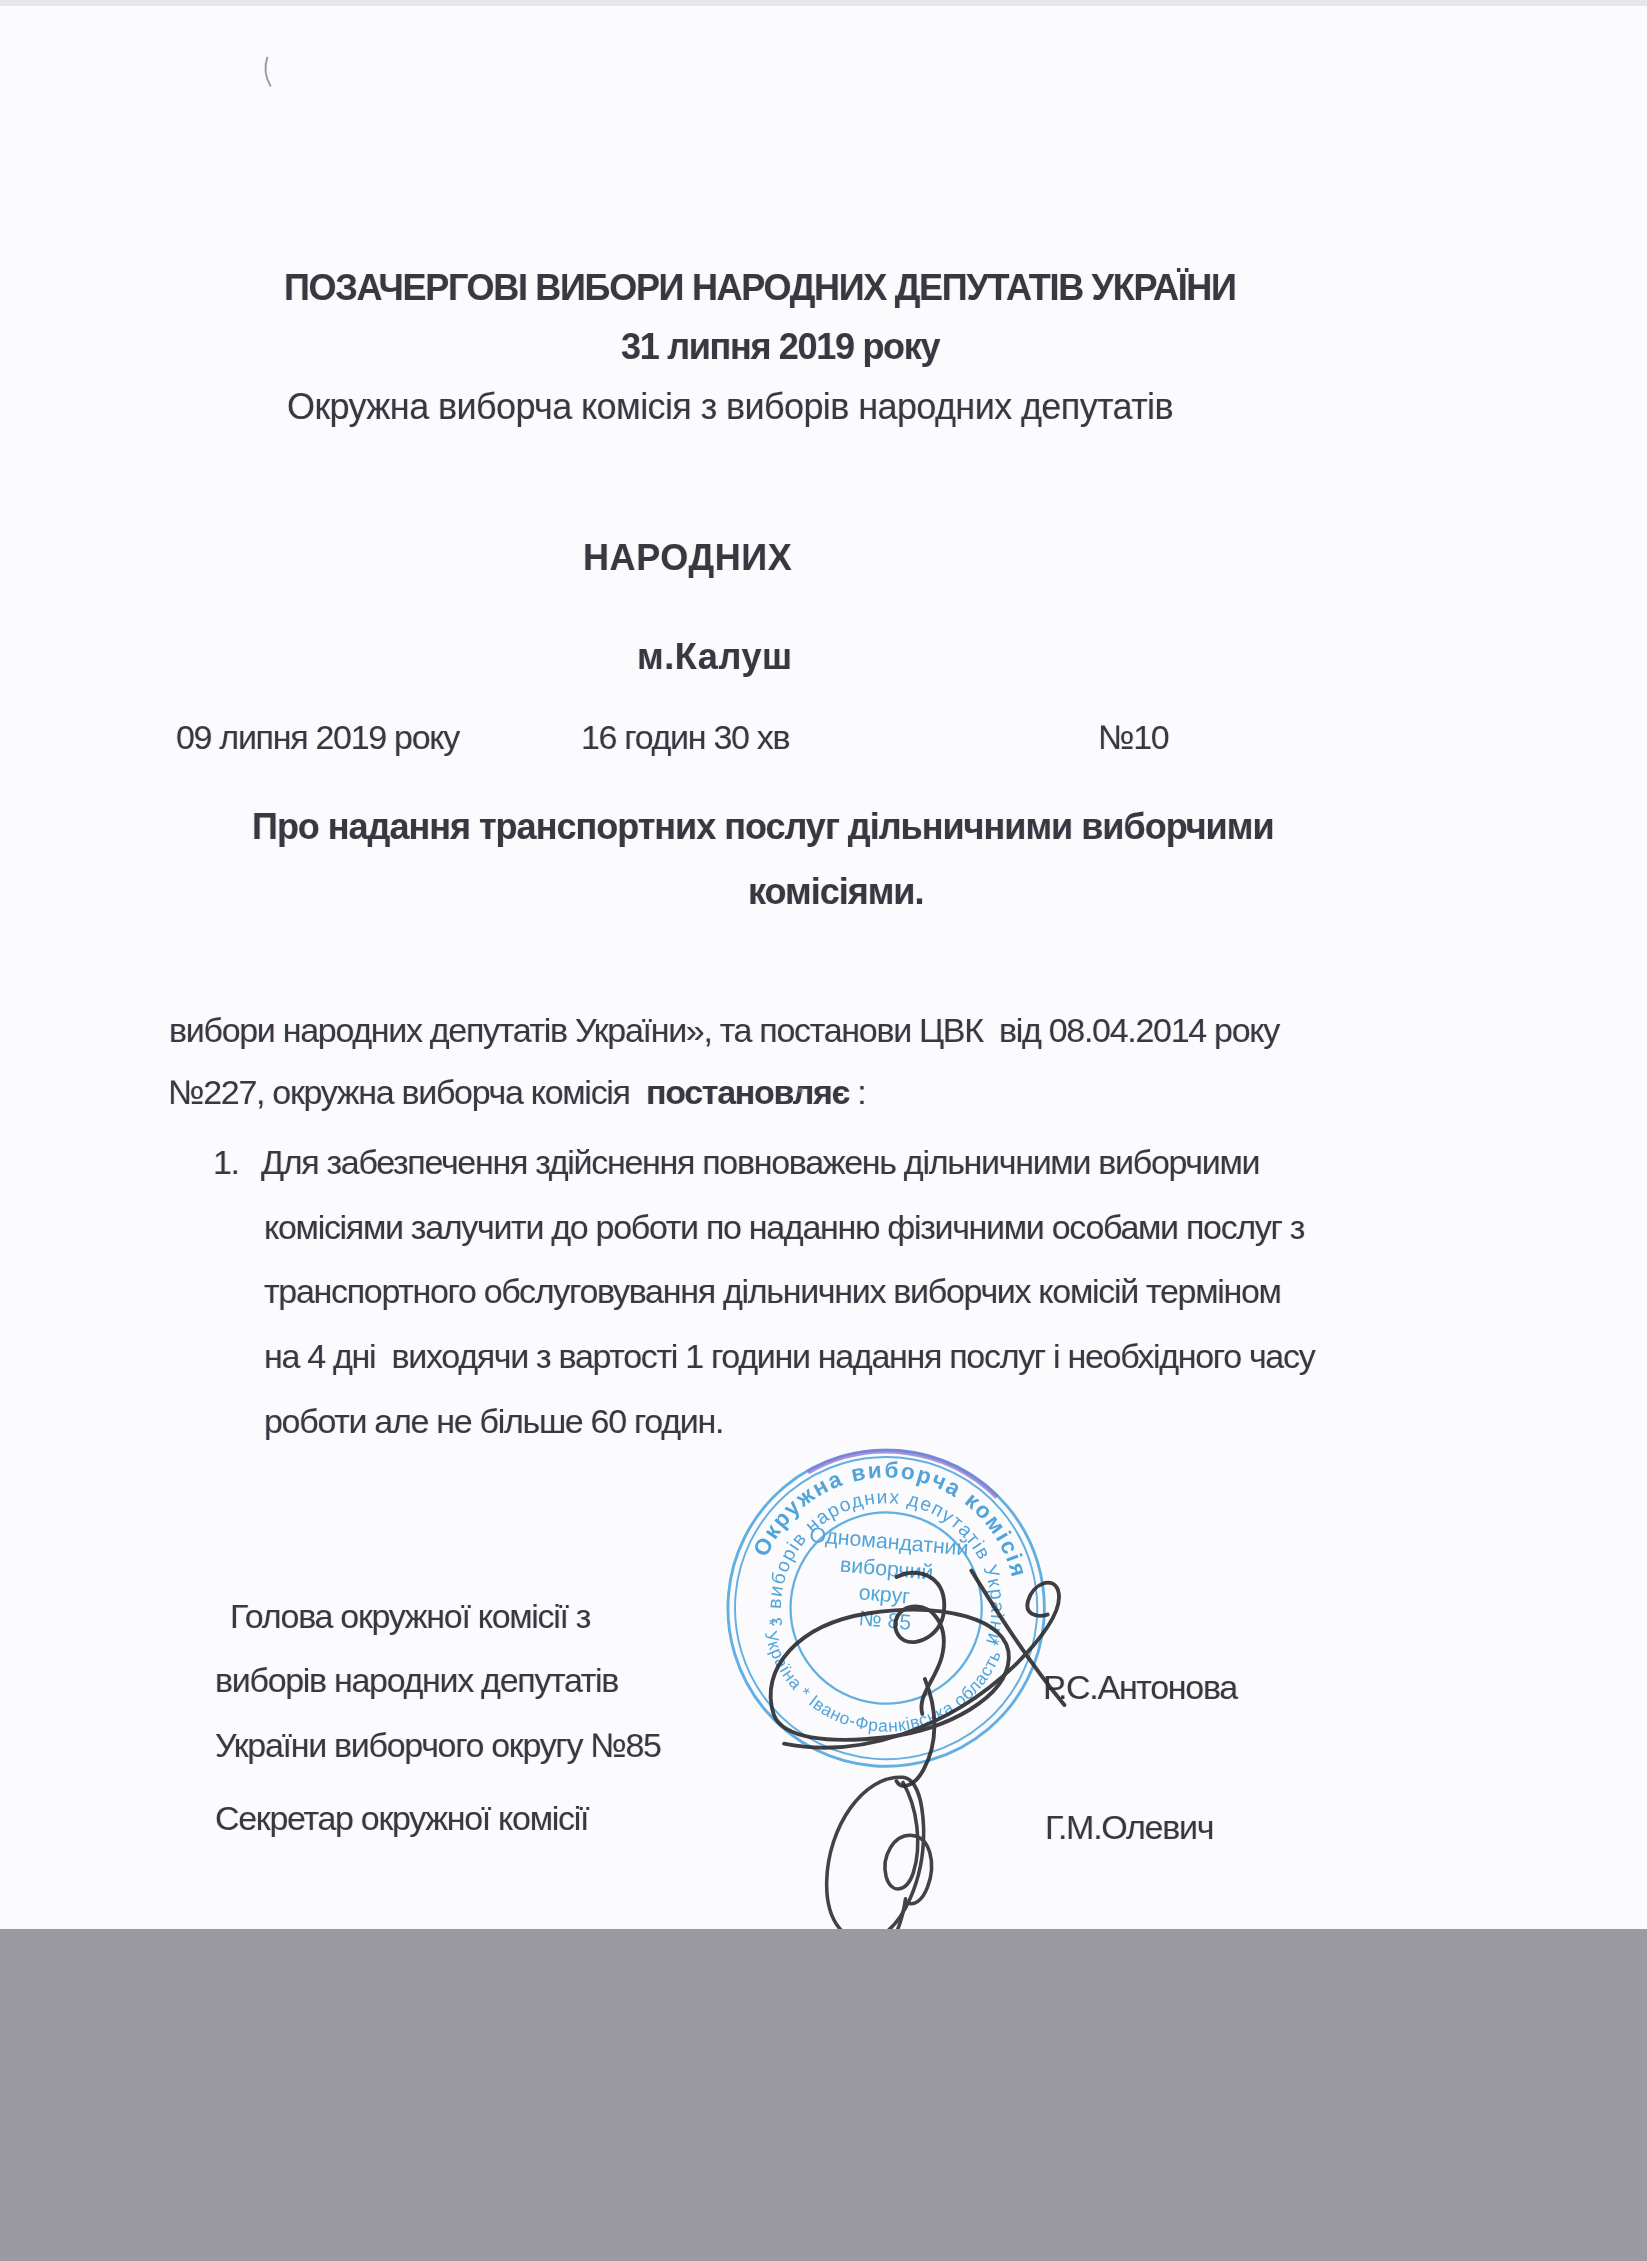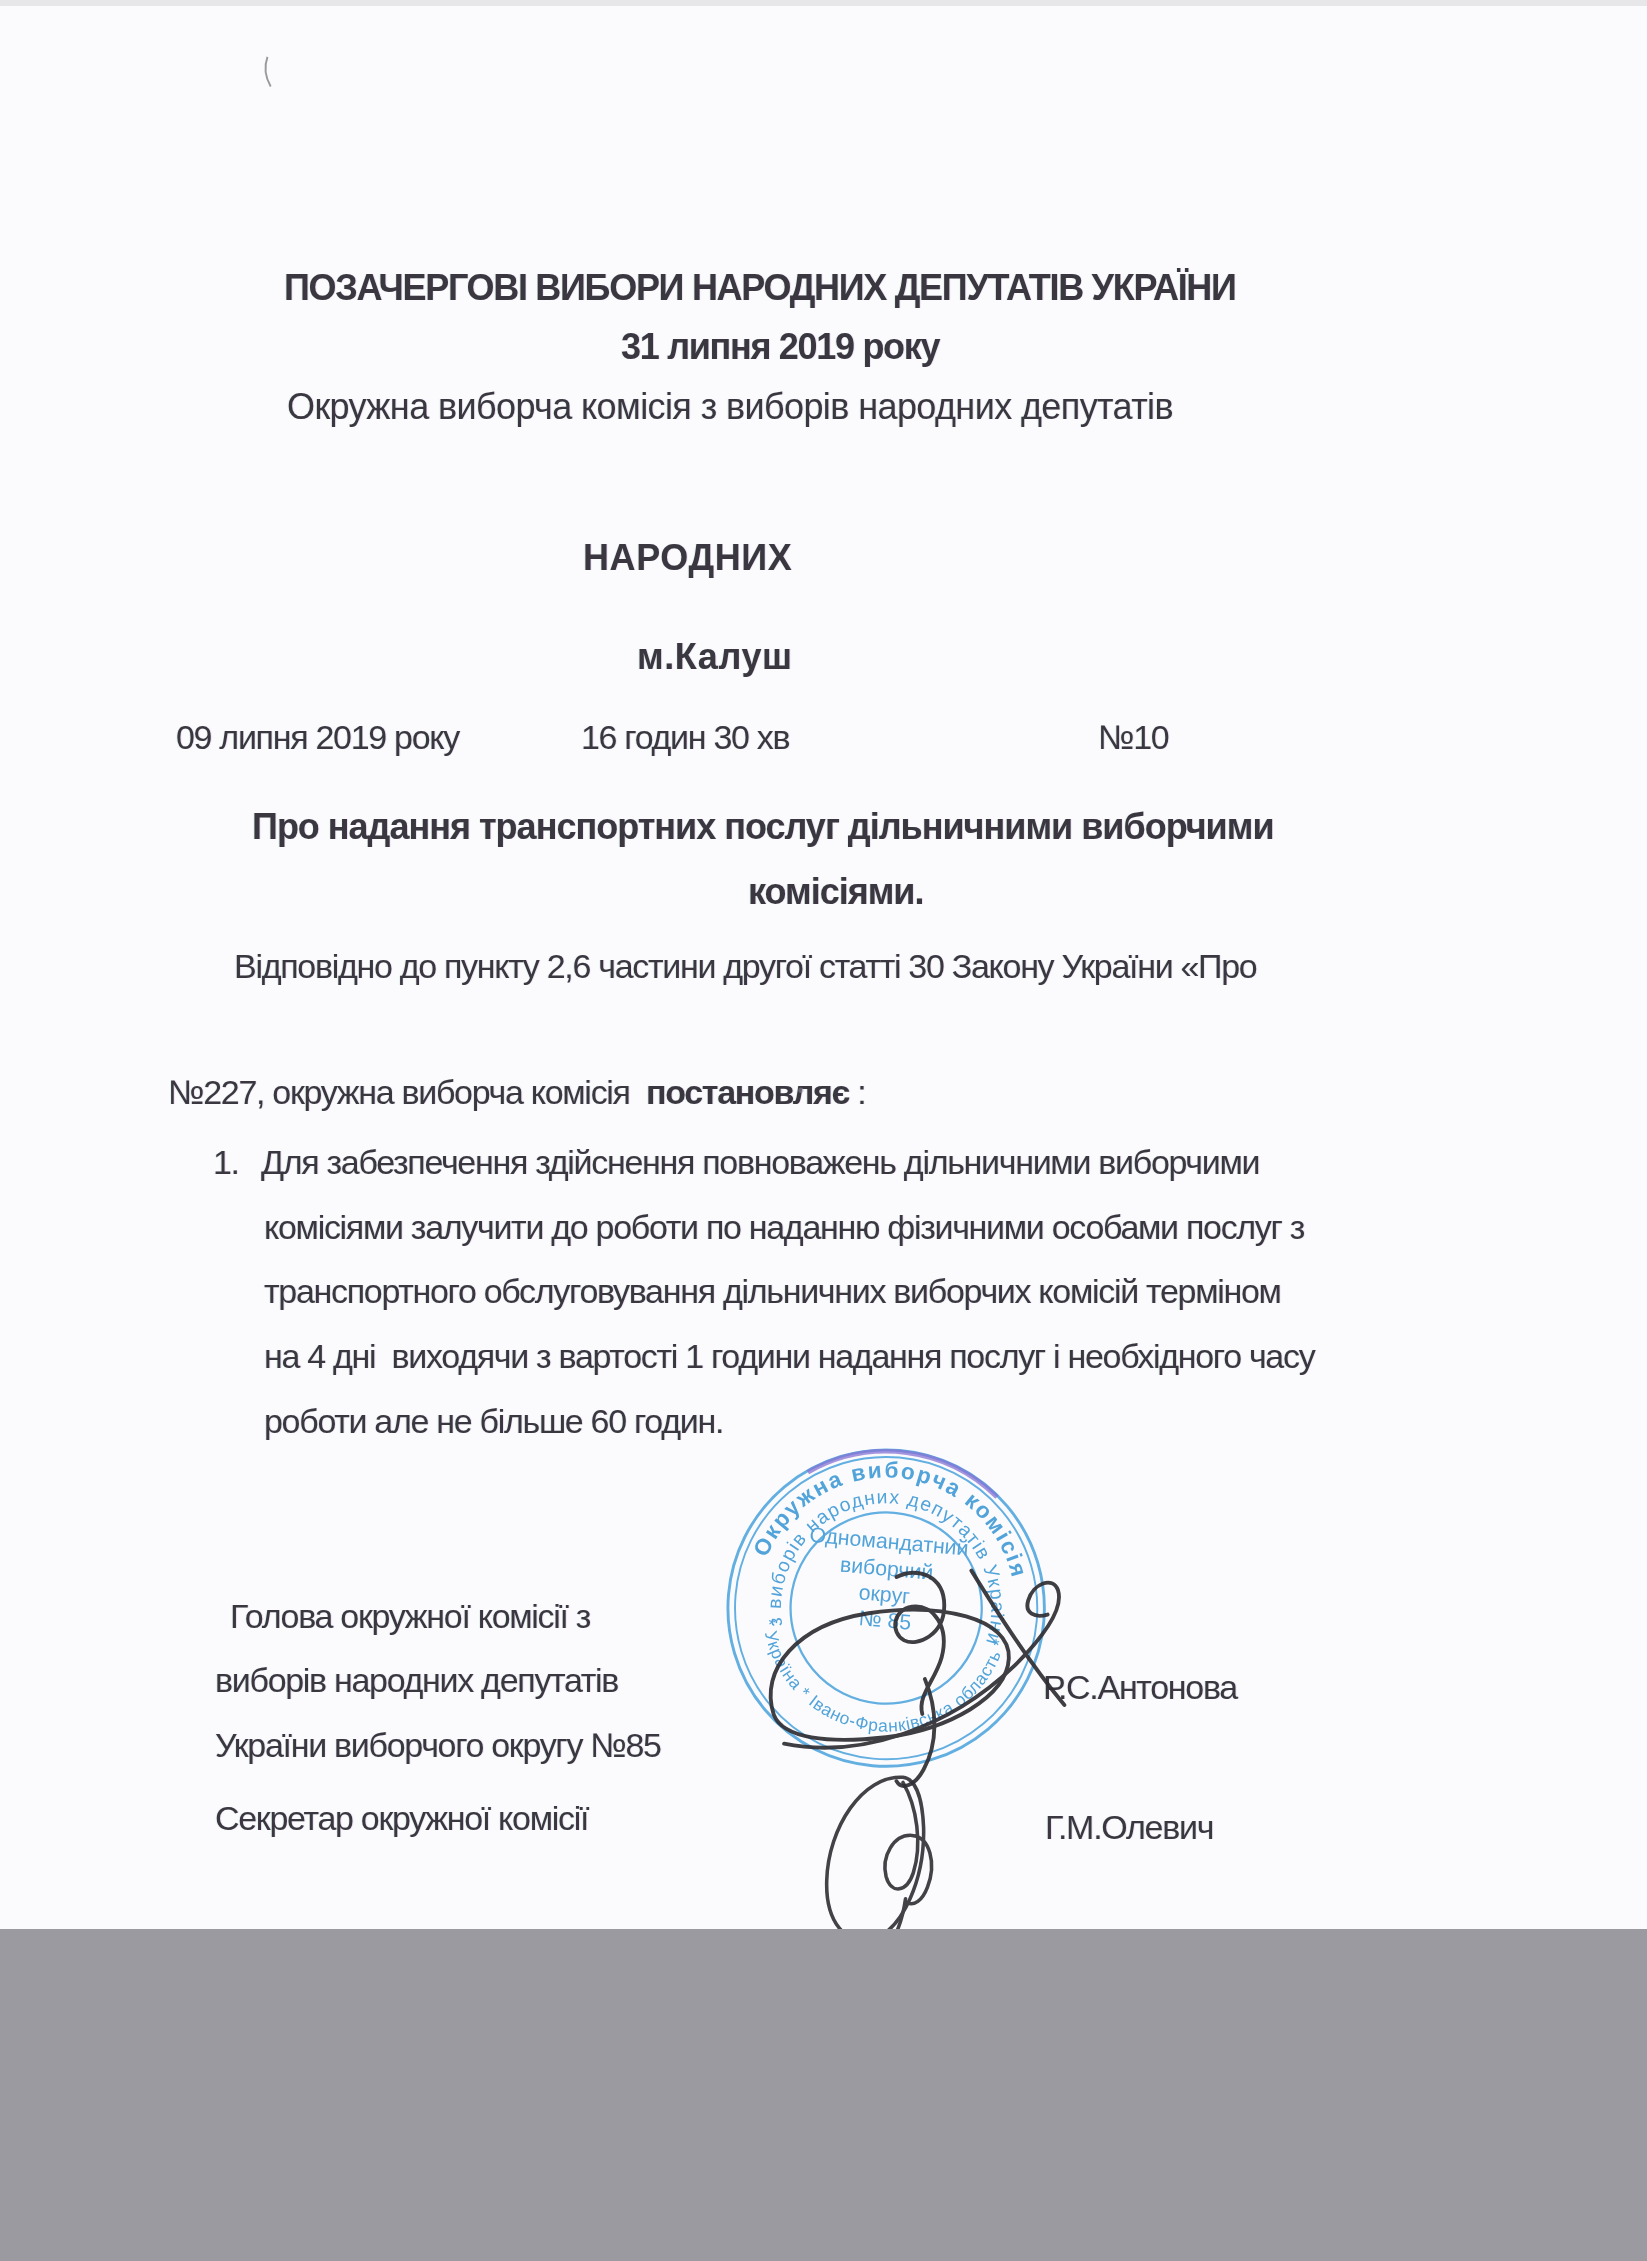--- a/index.html
+++ b/index.html
@@ -44,21 +44,21 @@
   <div class="line doc-type" style="left:583px;top:537px;">НАРОДНИХ</div>
   <div class="line doc-type" style="left:637px;top:636px;">м.Калуш</div>
 
   <div class="line" style="left:176px;top:718px;">09 липня 2019 року</div>
   <div class="line" style="left:581px;top:718px;">16 годин 30 хв</div>
   <div class="line" style="left:1098px;top:718px;">№10</div>
 
   <div class="line subject" style="left:252px;top:806px;">Про надання транспортних послуг дільничними виборчими</div>
   <div class="line subject" style="left:748px;top:871px;">комісіями.</div>
 
-  <div class="line" style="left:234px;top:947px;">Відповідно до пункту 2,6 частини другої статті 30 Закону України «Про</div>
+  <div class="line" style="left:169px;top:1011px;">вибори народних депутатів України», та постанови ЦВК  від 08.04.2014 року</div>
   <div class="line" style="left:168px;top:1073px;"><span>№227, окружна виборча комісія  </span><span class="b">постановляє</span><span> :</span></div>
 
   <div class="line" style="left:213px;top:1143px;">1.</div>
   <div class="line" style="left:261px;top:1143px;">Для забезпечення здійснення повноважень дільничними виборчими</div>
   <div class="line" style="left:264px;top:1208px;">комісіями залучити до роботи по наданню фізичними особами послуг з</div>
   <div class="line" style="left:264px;top:1272px;">транспортного обслуговування дільничних виборчих комісій терміном</div>
   <div class="line" style="left:264px;top:1337px;">на 4 дні  виходячи з вартості 1 години надання послуг і необхідного часу</div>
   <div class="line" style="left:264px;top:1402px;">роботи але не більше 60 годин.</div>
 
   <div class="line" style="left:215px;top:1597px;margin-left:15px;">Голова окружної комісії з</div>

